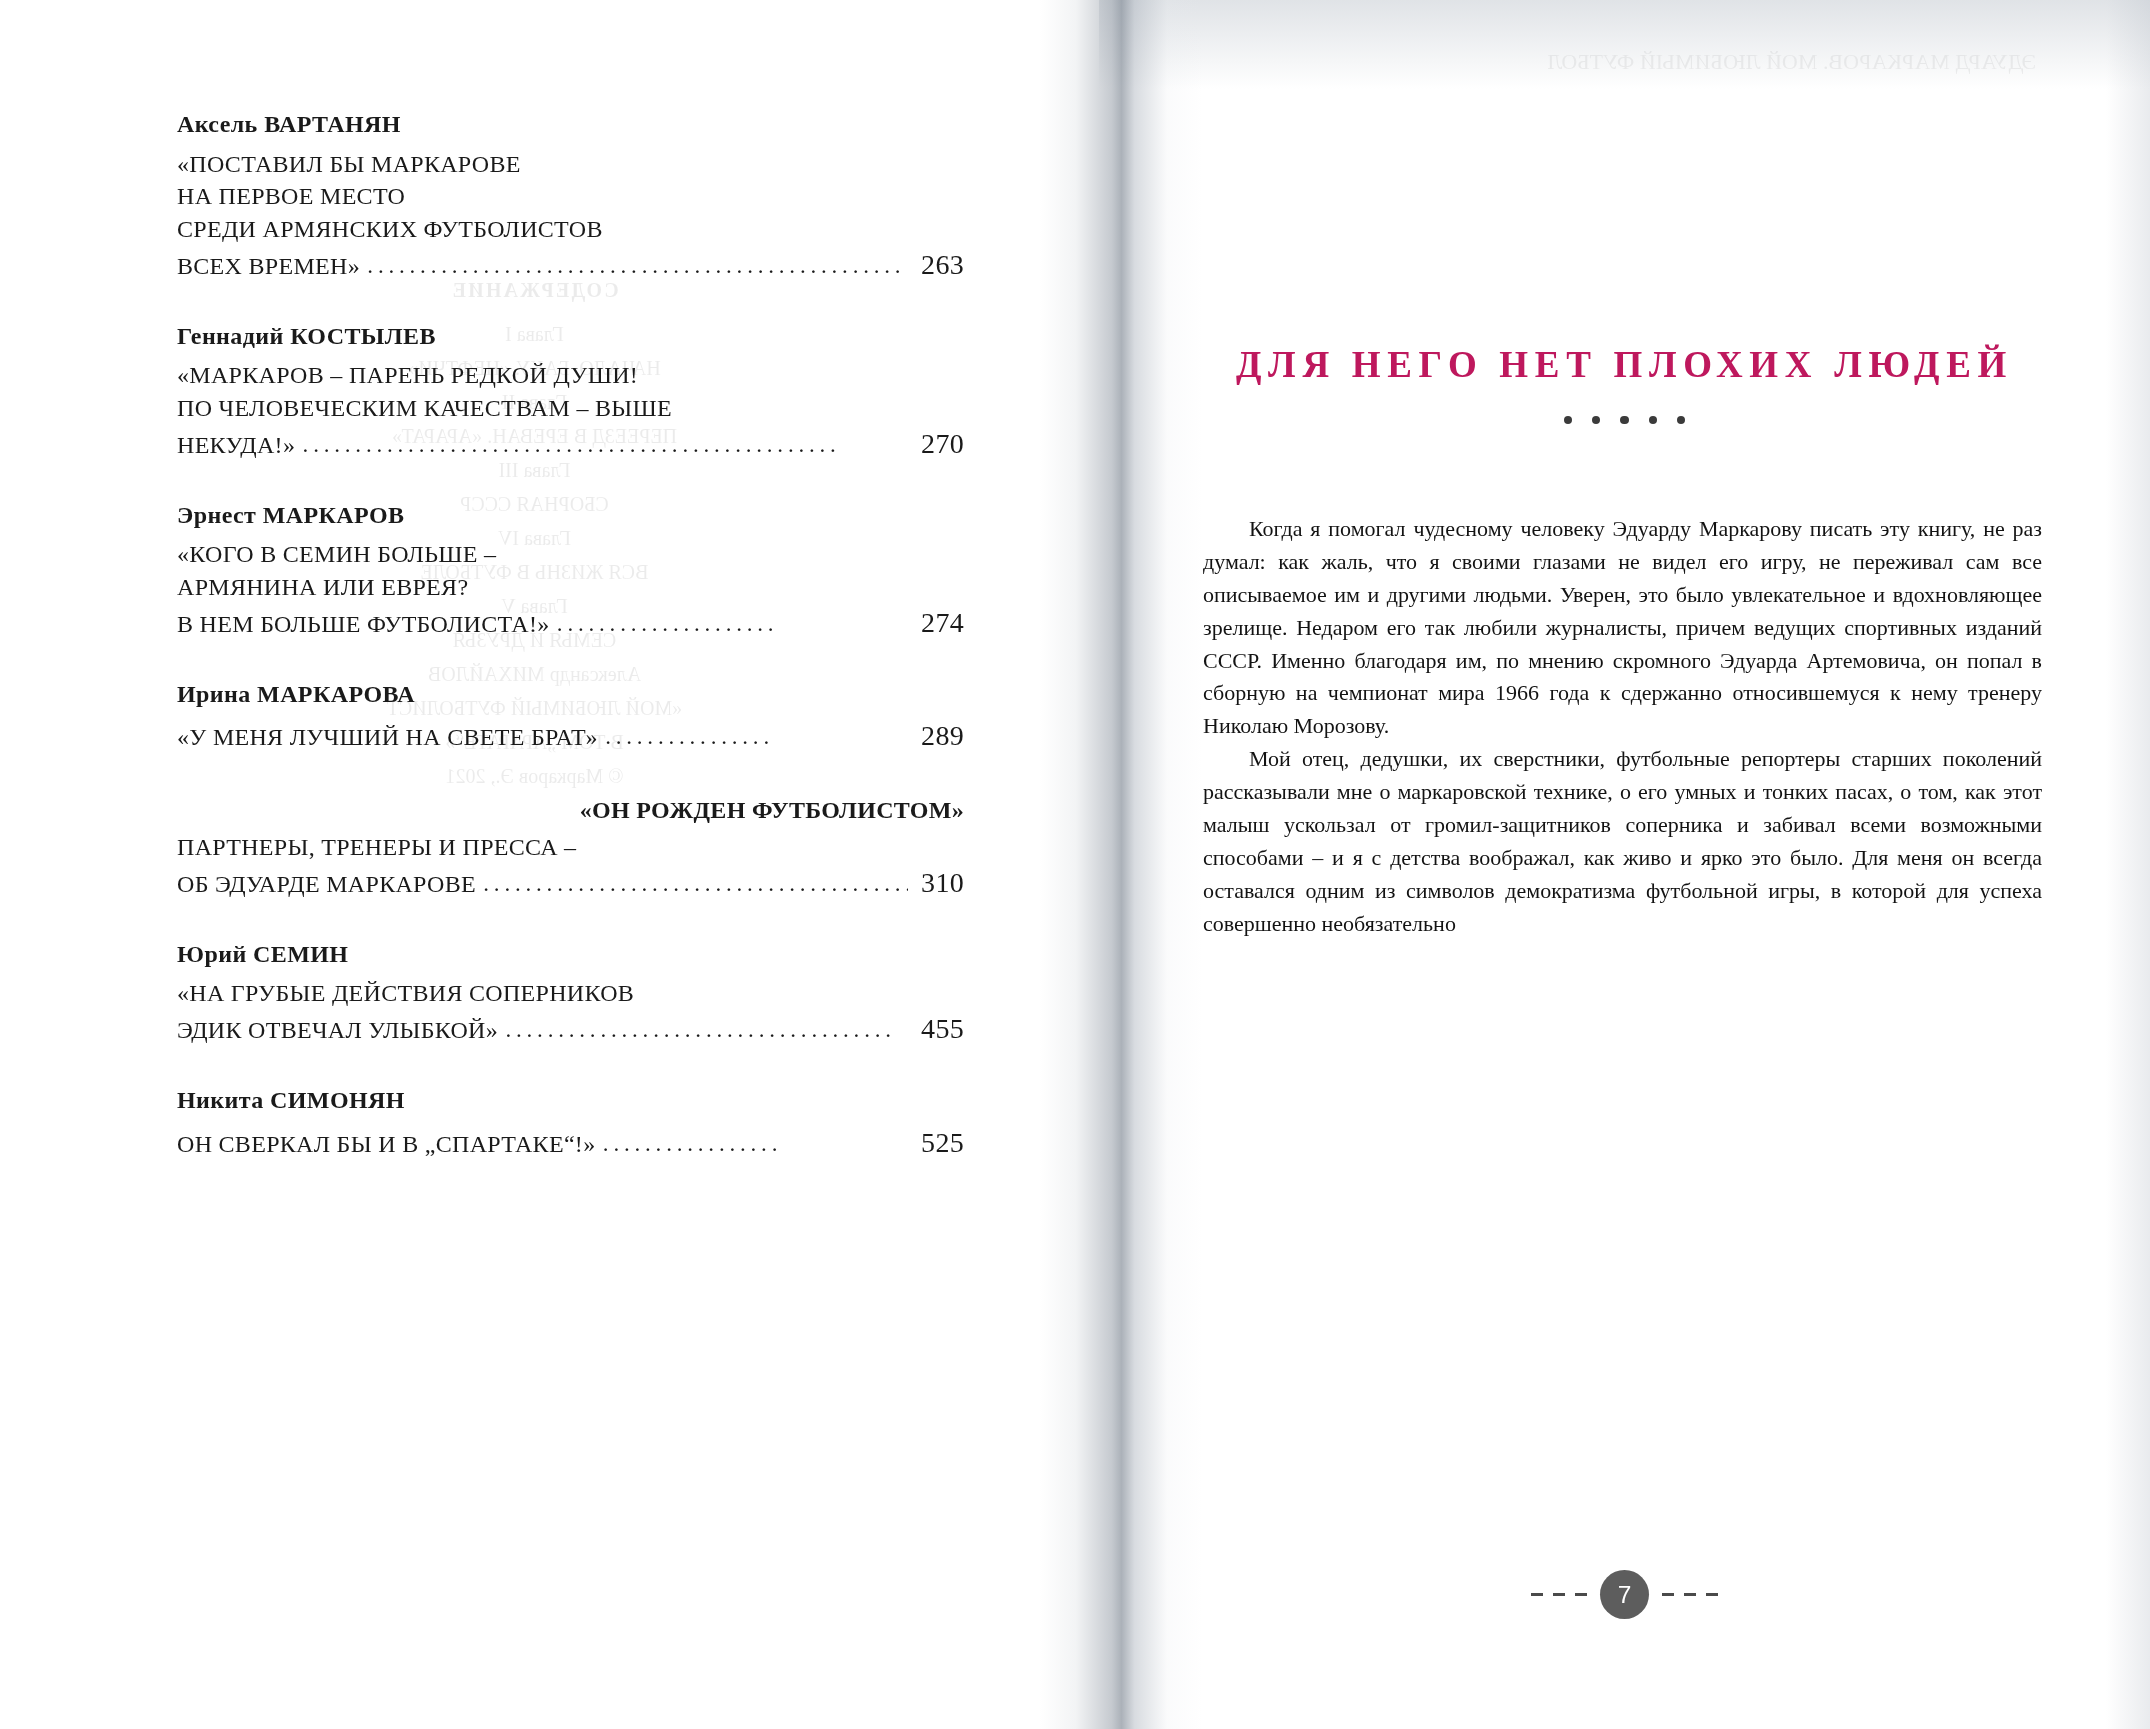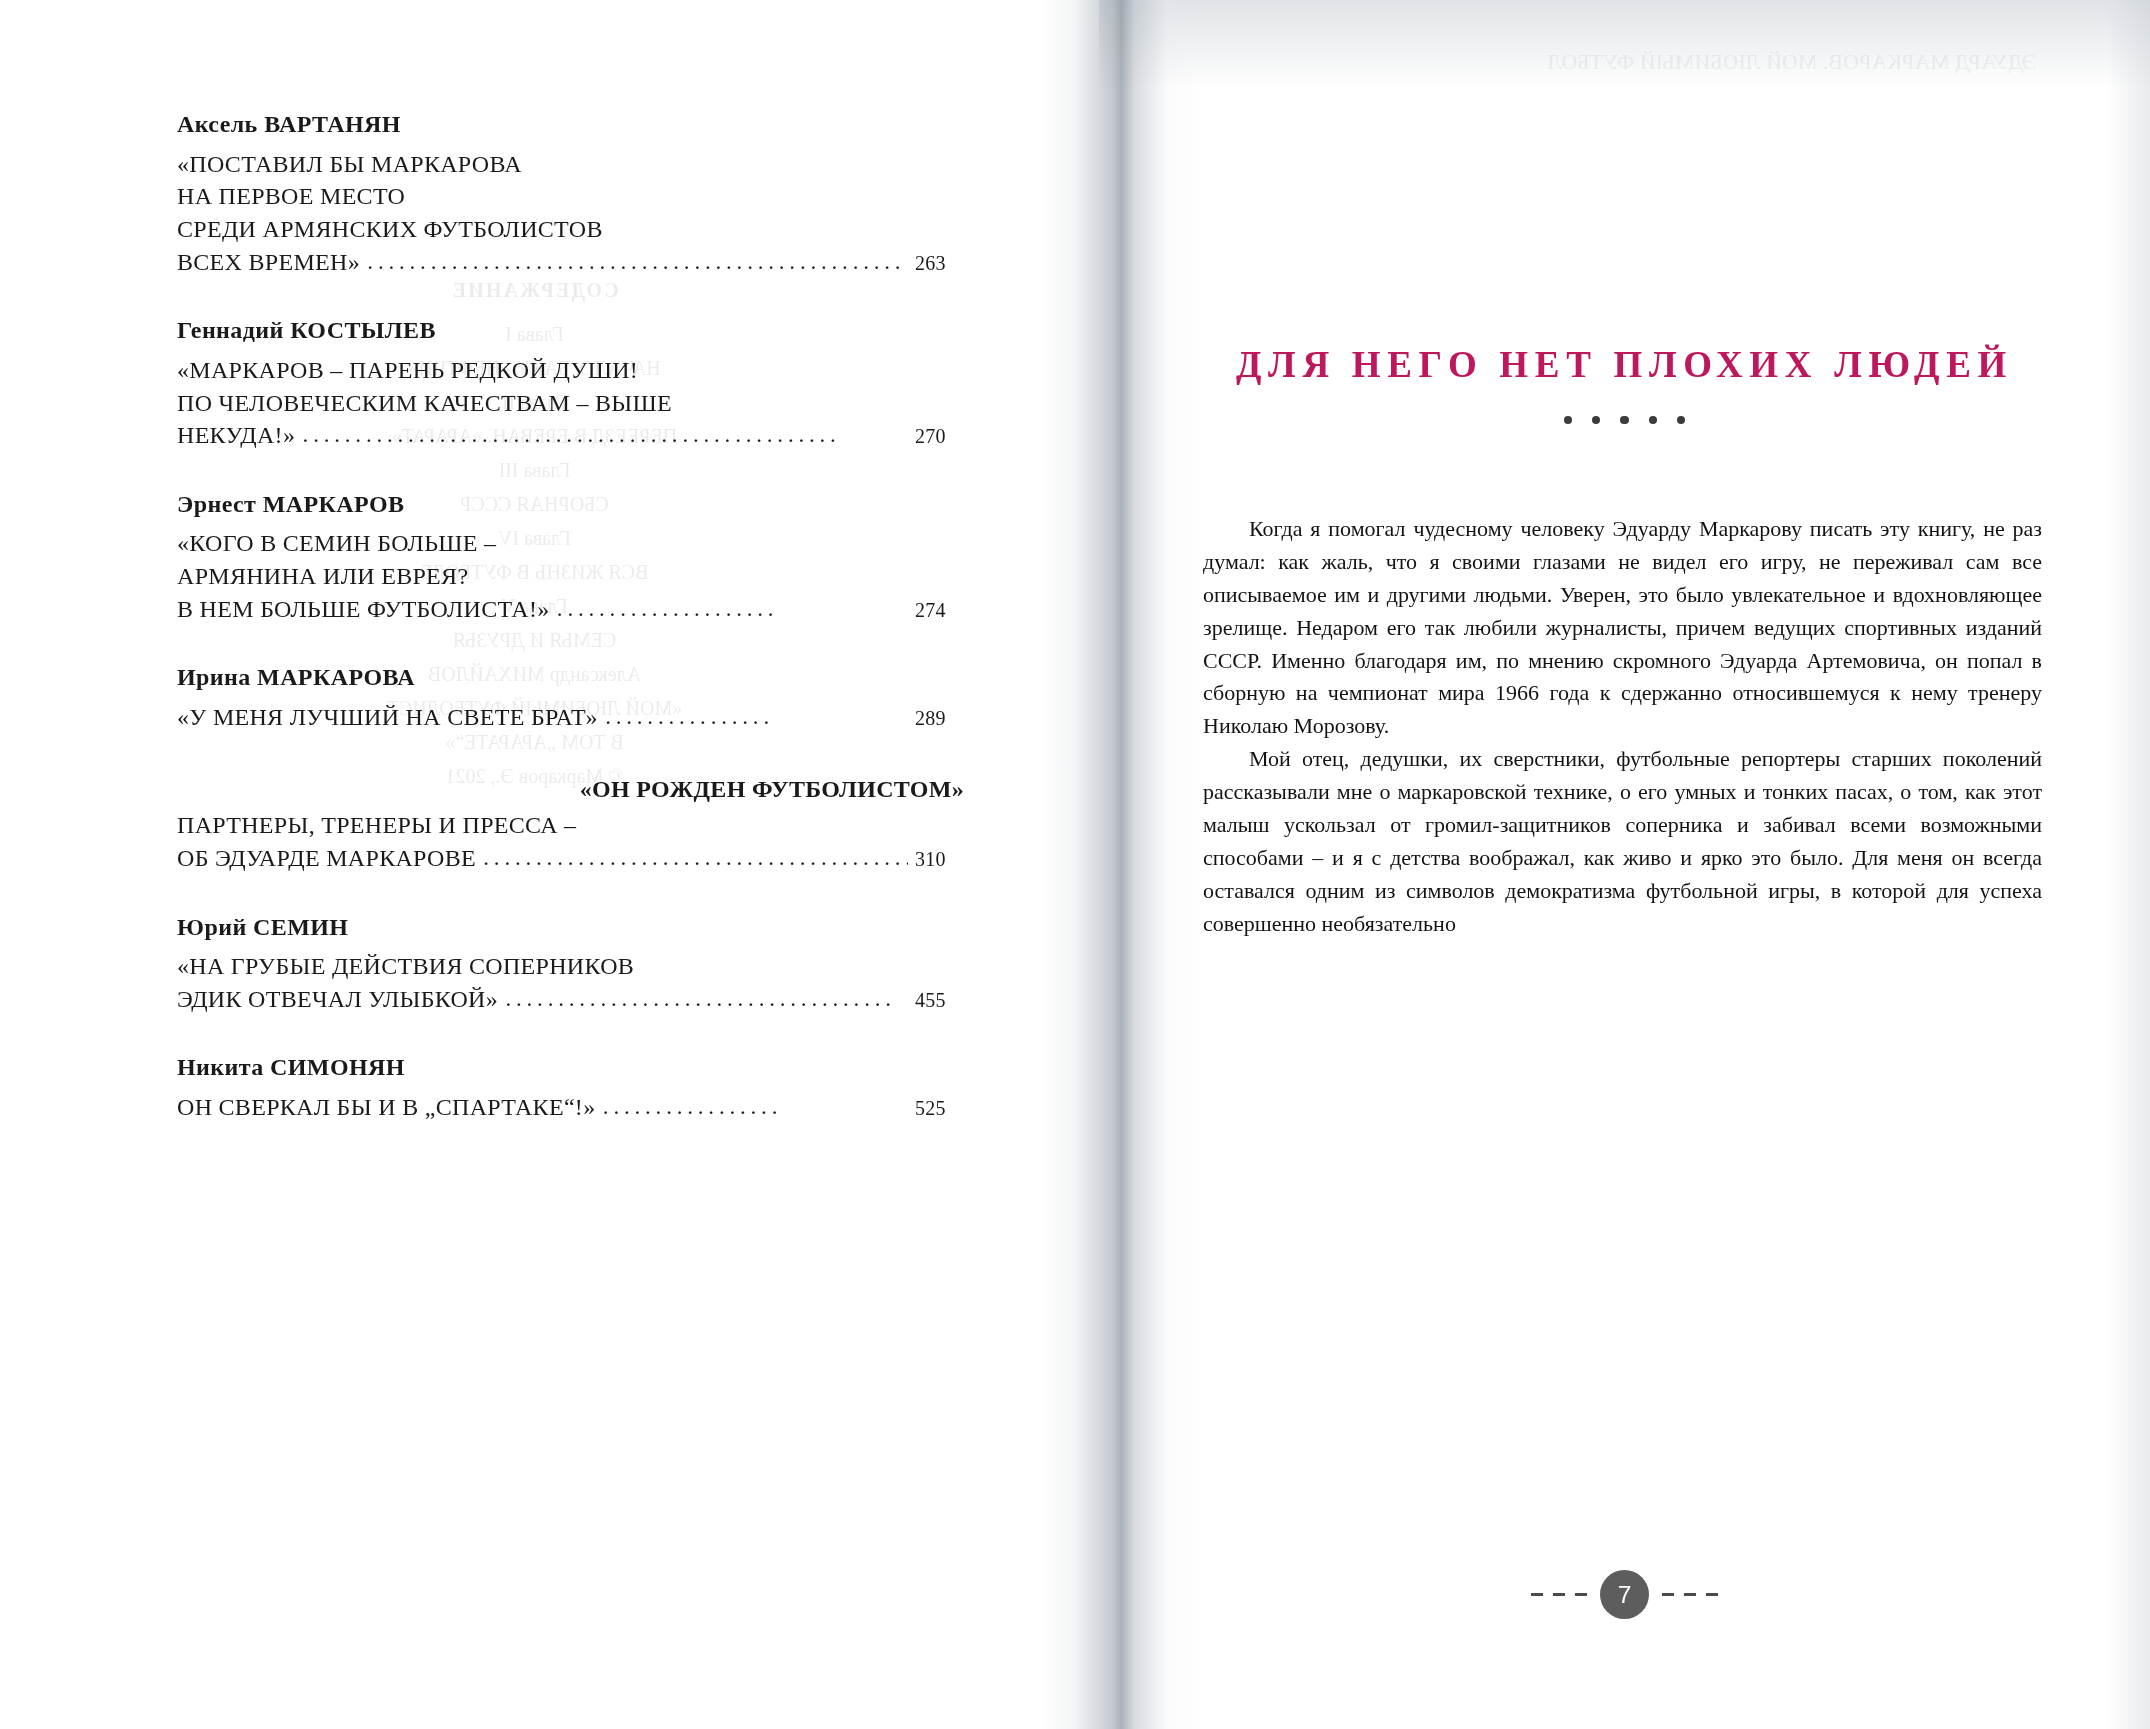--- a/index.html
+++ b/index.html
@@ -116,22 +116,23 @@
     margin: 0 7.4px 0 7.4px;
     overflow: hidden;
     white-space: nowrap;
     font-size: 23px;
     letter-spacing: 4.8px;
     color: #1a1a1a;
     transform: translateY(-1.5px);
   }
   .toc-last .pg {
     flex: 0 0 auto;
-    font-size: 20px;
+    font-size: 28px;
     min-width: 49px;
+    text-align: right;
   }
   .toc-entry.bold-head .toc-title-line.head {
     font-weight: bold;
   }
 
   
   .showthrough {
     position: absolute;
     left: 111px;
     top: 245px;
@@ -283,21 +284,21 @@
       <div class="st-l"></div>
     </div>
 
     <div class="toc">
 
       <div class="toc-entry">
         <div class="toc-author">
           <span class="given">Аксель</span>
           <span class="family">ВАРТАНЯН</span>
         </div>
-        <div class="toc-title-line">«ПОСТАВИЛ БЫ МАРКАРОВА</div>
+        <div class="toc-title-line">«ПОСТАВИЛ БЫ МАРКАРОВЕ</div>
         <div class="toc-title-line">НА ПЕРВОЕ МЕСТО</div>
         <div class="toc-title-line">СРЕДИ АРМЯНСКИХ ФУТБОЛИСТОВ</div>
         <div class="toc-title-line toc-last">
           <span class="txt">ВСЕХ ВРЕМЕН»</span>
           <span class="leader">...................................................</span>
           <span class="pg">263</span>
         </div>
       </div>
 
       <div class="toc-entry">

